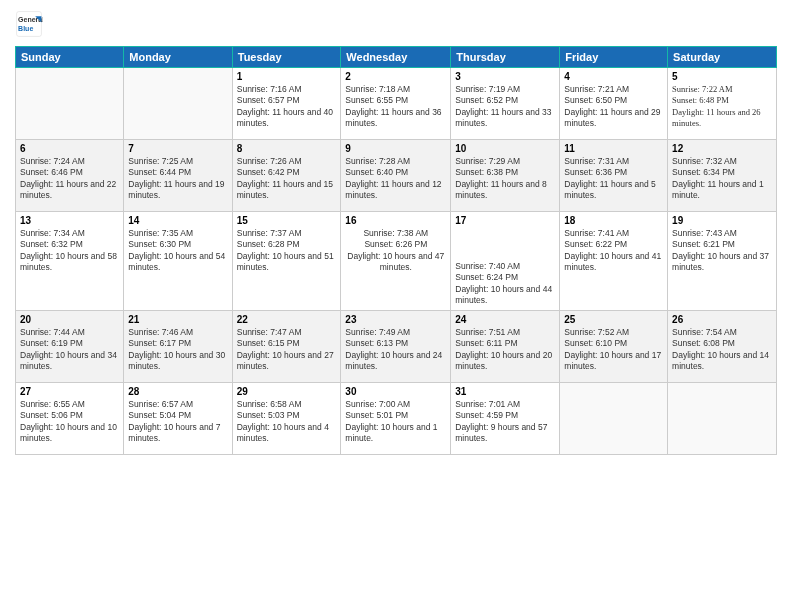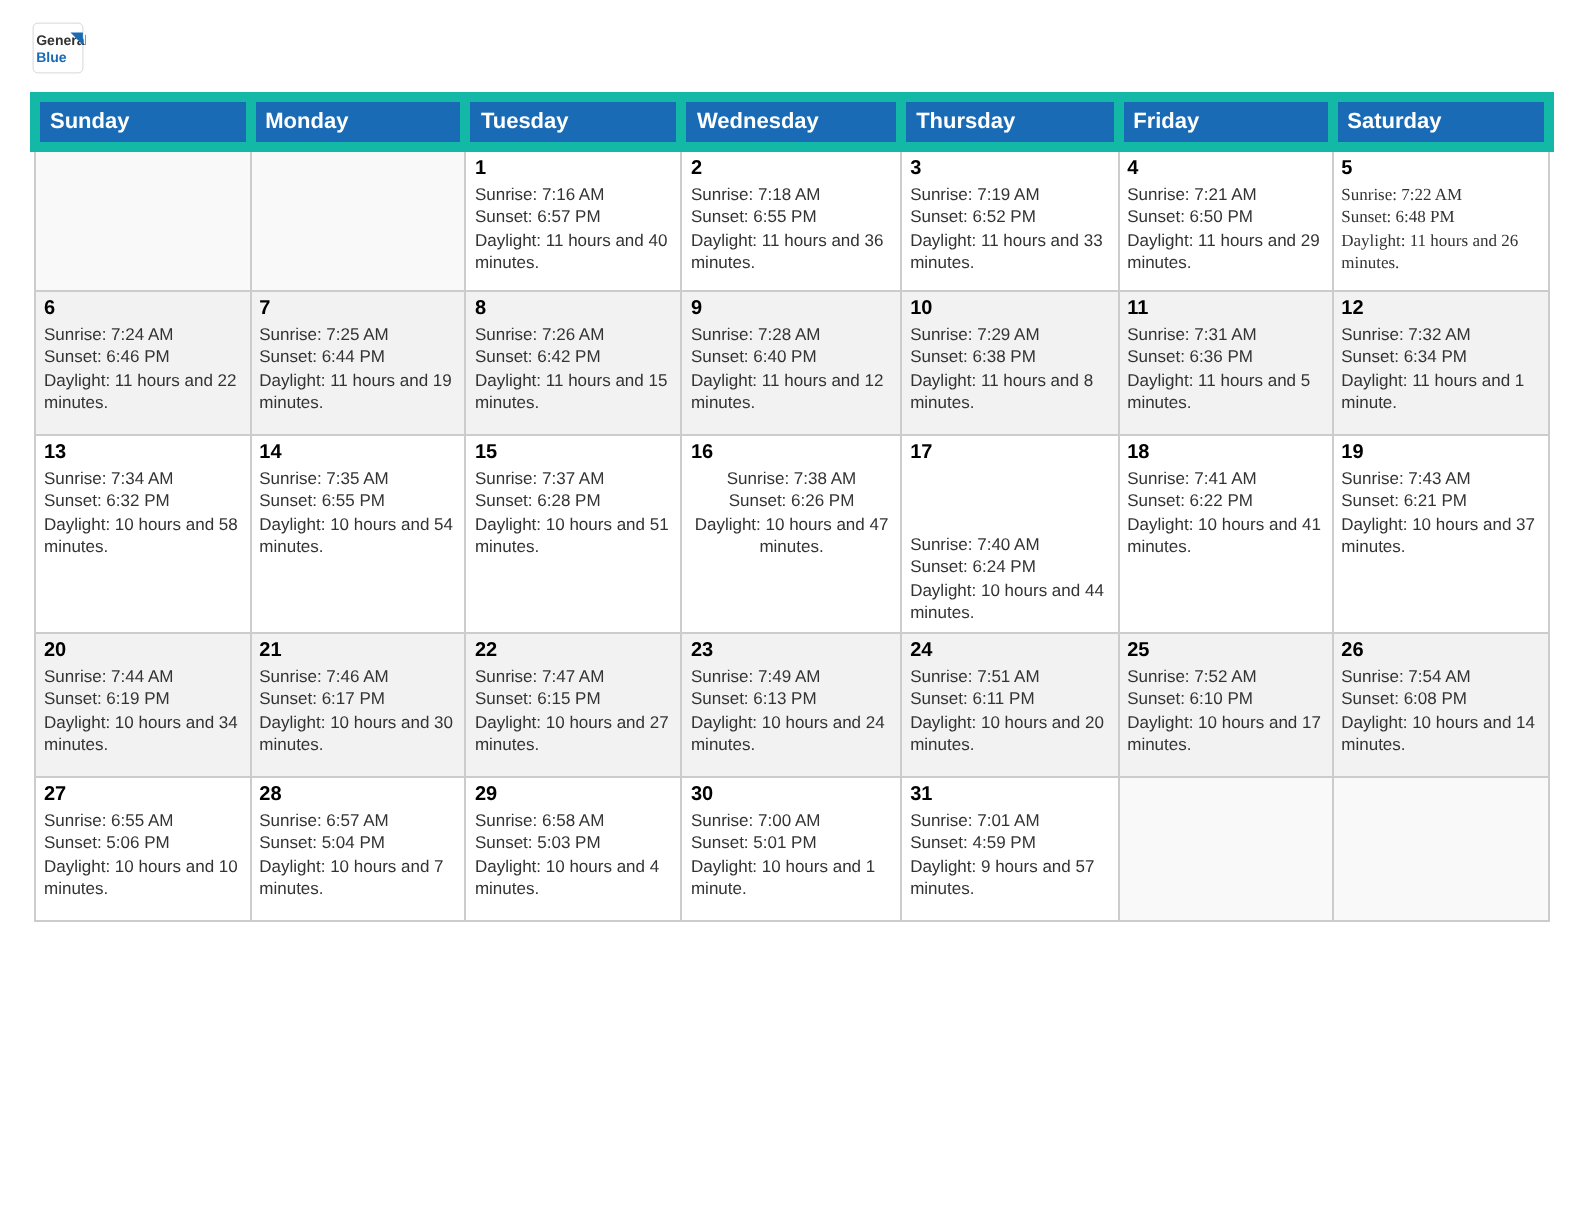--- a/index.html
+++ b/index.html
@@ -49,21 +49,21 @@
       border-collapse: collapse;
       font-size: 9px;
     }
     thead th {
       background: #1a6bb5;
       color: #fff;
       padding: 4px 5px;
       text-align: left;
       font-size: 11px;
       font-weight: bold;
-      border: 5px solid #14b8a6;
+      border: 1px solid #14b8a6;
     }
     tbody td {
       border: 1px solid #ccc;
       vertical-align: top;
       padding: 3px 4px;
       width: 113px;
       height: 72px;
     }
     tbody tr:nth-child(odd) td {
       background: #fff;
@@ -199,21 +199,21 @@
         <tr>
           <td>
             <span class="day-num">13</span>
             <div class="day-info" style="white-space: pre-line;">Sunrise: 7:34 AM
 Sunset: 6:32 PM
 Daylight: 10 hours and 58 minutes.</div>
           </td>
           <td>
             <span class="day-num">14</span>
             <div class="day-info" style="white-space: pre-line;">Sunrise: 7:35 AM
-Sunset: 6:55 PM
+Sunset: 6:30 PM
 Daylight: 10 hours and 54 minutes.</div>
           </td>
           <td>
             <span class="day-num">15</span>
             <div class="day-info" style="white-space: pre-line;">Sunrise: 7:37 AM
 Sunset: 6:28 PM
 Daylight: 10 hours and 51 minutes.</div>
           </td>
           <td>
             <span class="day-num">16</span>

